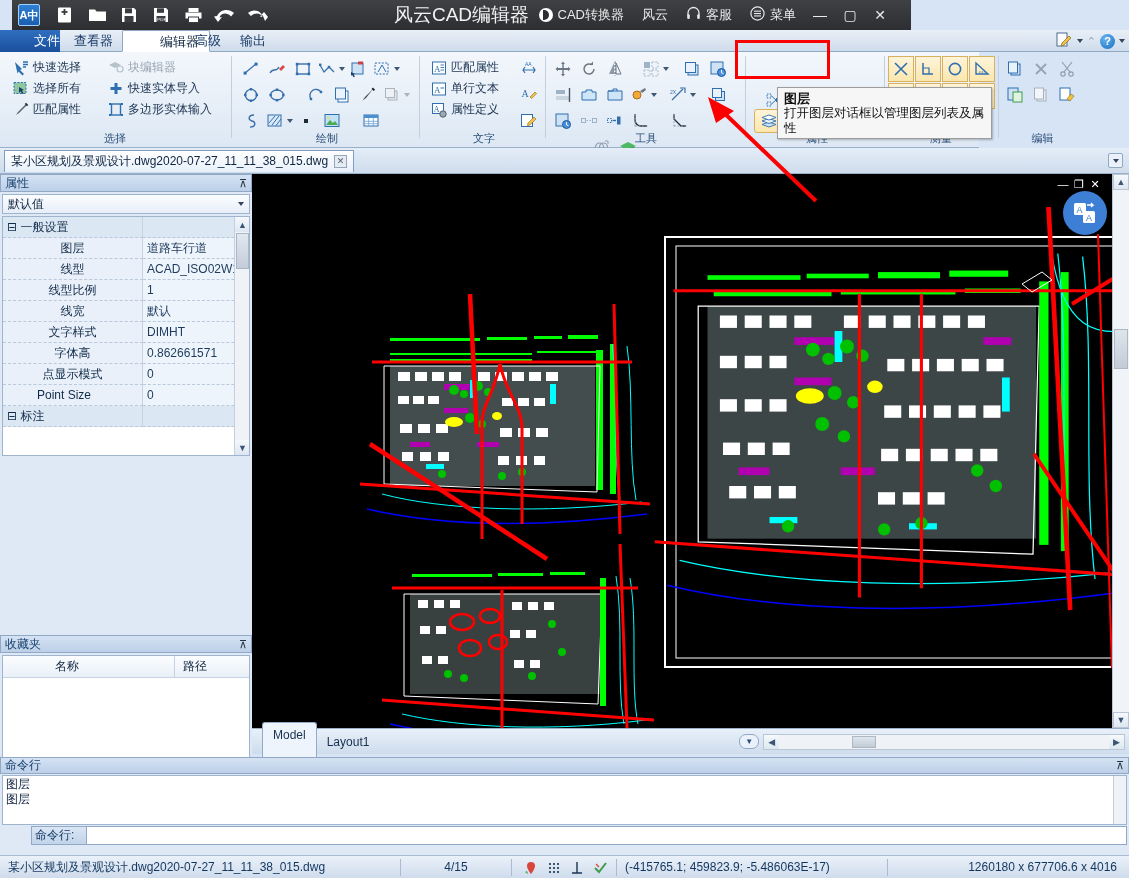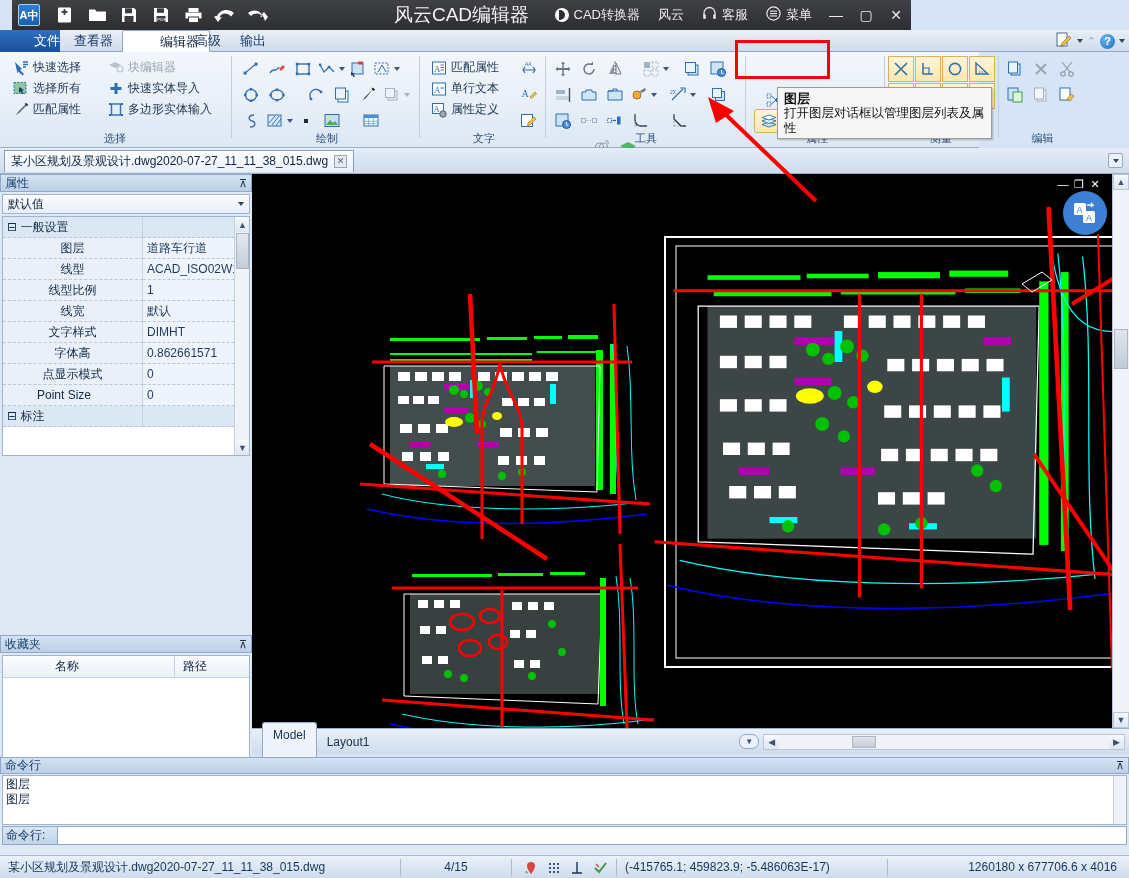--- a/index.html
+++ b/index.html
@@ -31,21 +31,21 @@
     width:22px; height:22px; position:relative; cursor:pointer;
     display:flex; align-items:center; justify-content:center;
   }
   .tb-ic svg { display:block; }
   .title-center {
     position:absolute; left:0; right:0; text-align:center;
     color:#f2f2f2; font-size:19px; pointer-events:none;
   }
   .tb-right {
     position:absolute; right:0; top:0; height:30px;
-    display:flex; align-items:center; gap:0px; padding-right:0;
+    display:flex; align-items:center; gap:0px; padding-right:16px;
   }
   .tb-right .item {
     display:flex; align-items:center; gap:5px; color:#e9e9e9;
     font-size:13px; padding:0 9px; height:30px; cursor:pointer;
   }
   .tb-right .wbtn {
     width:30px; height:30px; display:flex; align-items:center; justify-content:center;
     color:#e9e9e9; font-size:14px; cursor:pointer;
   }
   .circ-dot {
@@ -265,21 +265,21 @@
   }
   .cmdlog {
     margin:1px 2px; height:50px; background:#fff; border:1px solid #9fb4cd;
     font-size:12px; color:#0f2340; padding:1px 3px; position:relative; overflow:hidden;
   }
   .cmdlog .ln { line-height:15px; }
   .cmdlog .sb { position:absolute; right:0; top:0; width:13px; height:100%; background:#eff3f8; border-left:1px solid #c3d0e0;}
   .cmdinput-row { display:flex; margin:1px 2px 0 2px; height:19px; }
   .cmdinput-row .lbl {
     width:56px; background:linear-gradient(#d9e6f5,#c2d4ea); border:1px solid #91a9c6;
-    font-size:12px; color:#12365f; line-height:17px; padding-left:3px;
+    font-size:12px; color:#12365f; line-height:17px; padding-left:3px;margin-left:29px;
   }
   .cmdinput-row input {
     flex:1; border:1px solid #91a9c6; border-left:none; background:#fff; outline:none;
     font-size:12px; padding-left:3px; font-family:"Liberation Sans",sans-serif;
   }
 
   
   .statusbar {
     position:absolute; left:0; top:855px; width:1129px; height:23px;
     background:linear-gradient(#eaf1f9,#cfdcec); border-top:1px solid #a8bbd2;

